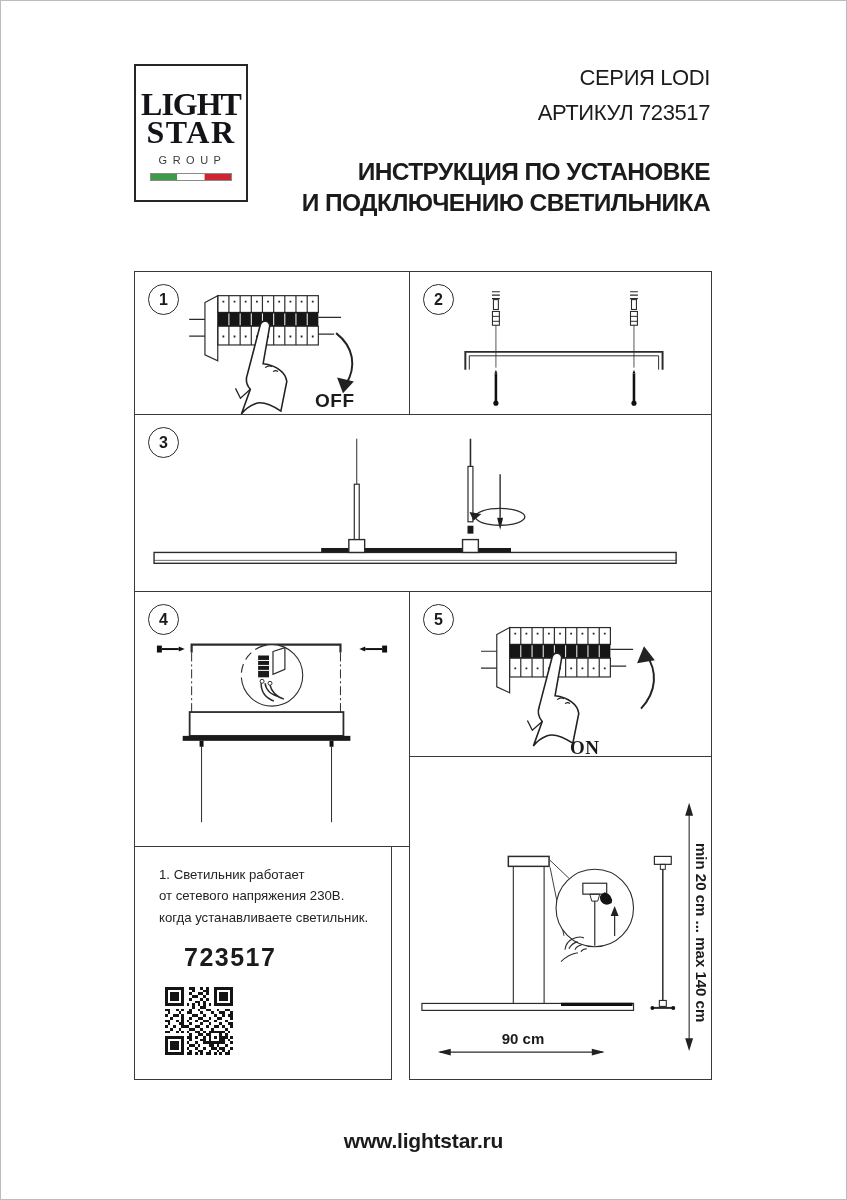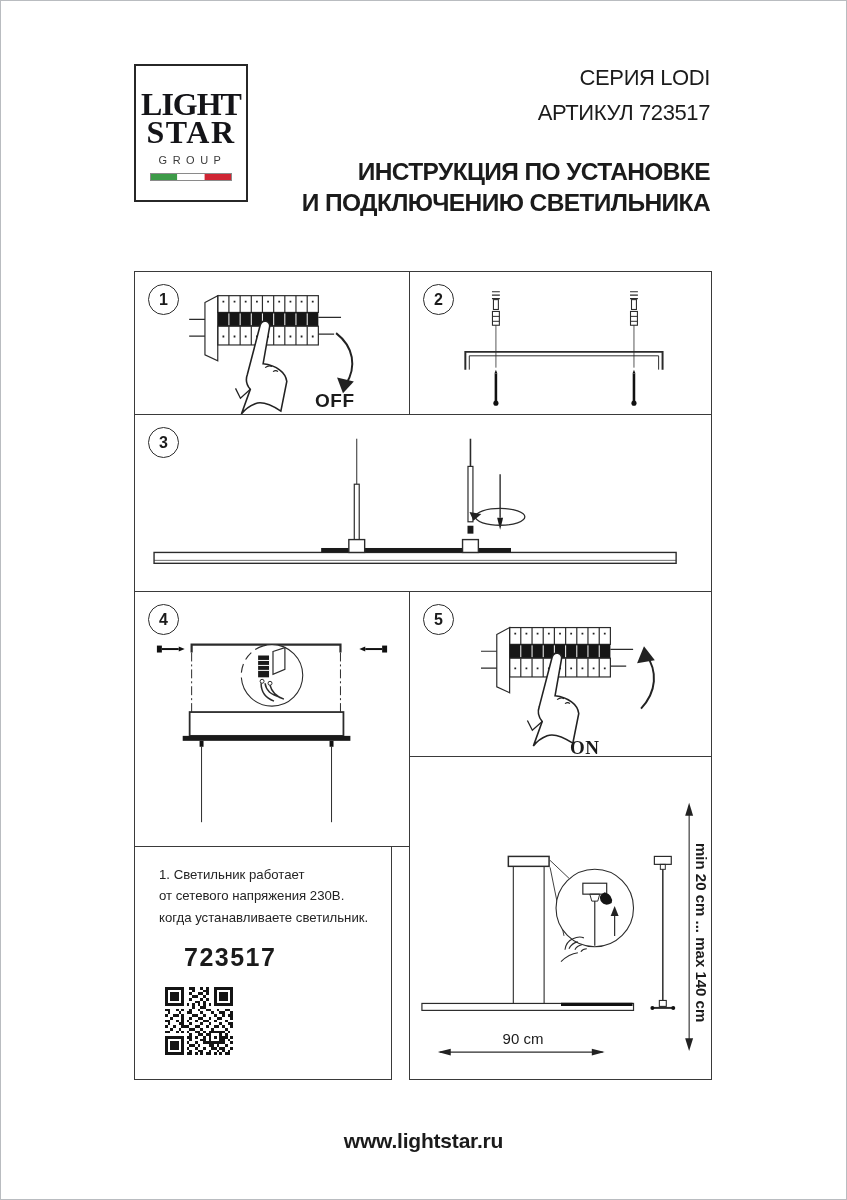--- a/index.html
+++ b/index.html
@@ -42,21 +42,21 @@
 
   
   .notes{position:absolute;left:24px;top:17px;font-size:13.2px;line-height:1.62;color:#232323;}
   .article-code{position:absolute;left:33px;top:96px;font-size:25px;font-weight:700;letter-spacing:1.5px;margin-left:16px;}
   .qr{position:absolute;left:30px;top:140px;width:68px;height:68px;}
 
   
   .dim-height{position:absolute;left:283px;top:86px;writing-mode:vertical-rl;
               font-size:15px;font-weight:700;white-space:nowrap;}
   .dim-width{position:absolute;left:43px;top:273px;width:140px;text-align:center;
-             font-size:15px;font-weight:400;}
+             font-size:15px;font-weight:700;}
 
   .footer{position:absolute;left:0;right:0;top:1128px;text-align:center;
           font-size:21px;font-weight:700;letter-spacing:-0.2px;}
 </style>
 </head>
 <body>
 
 <div class="page">
 
   <div class="logo-box">

